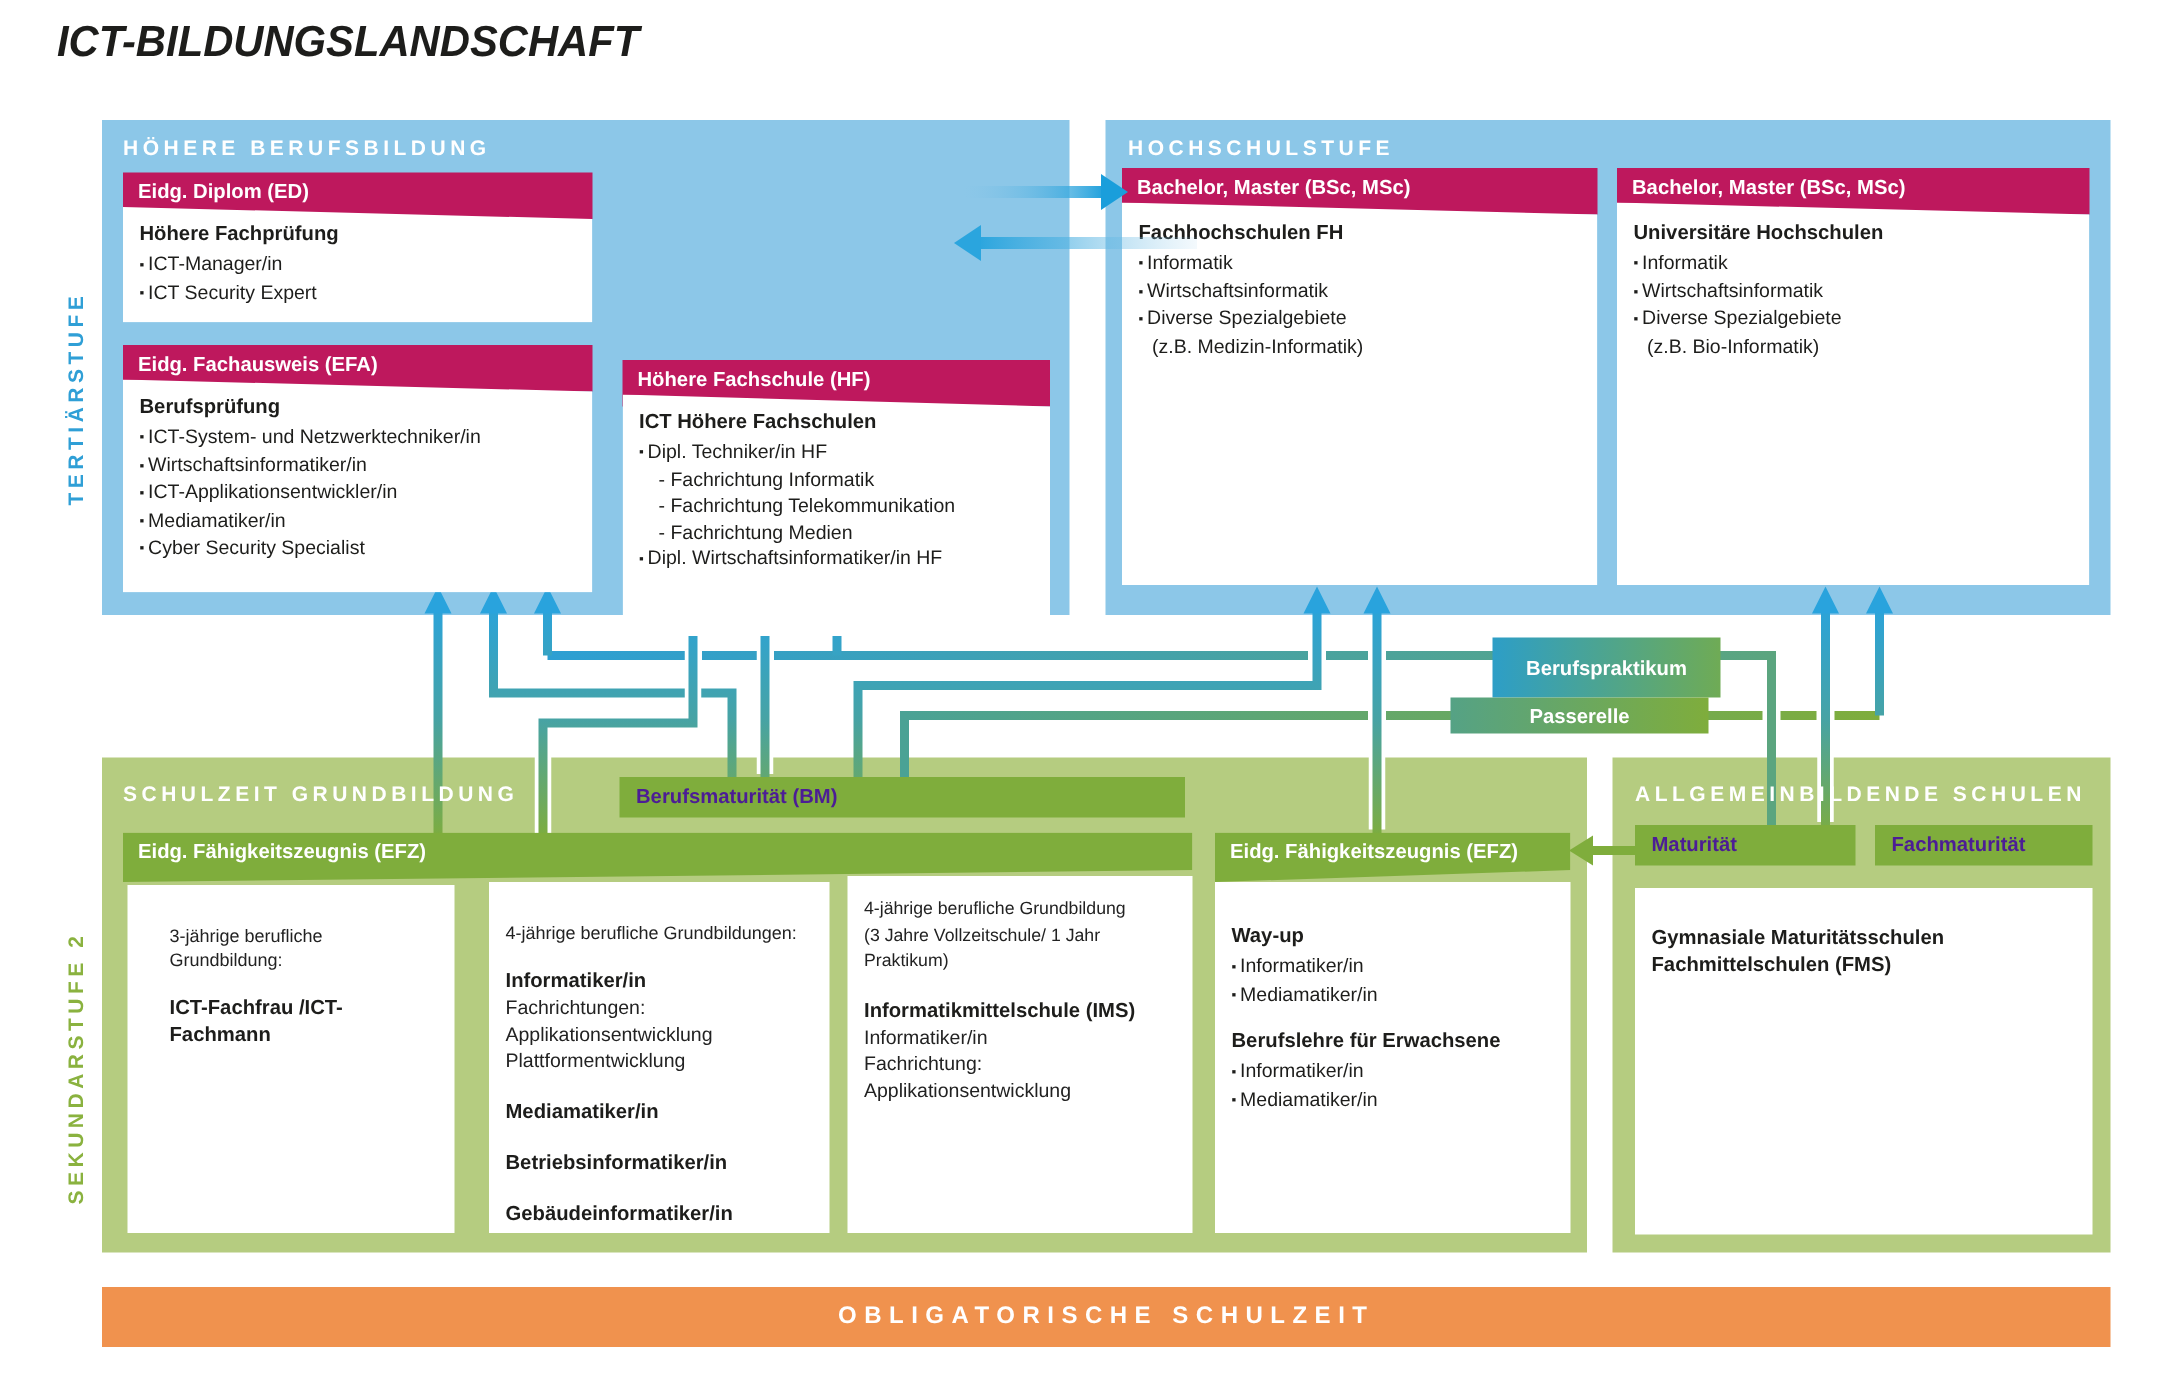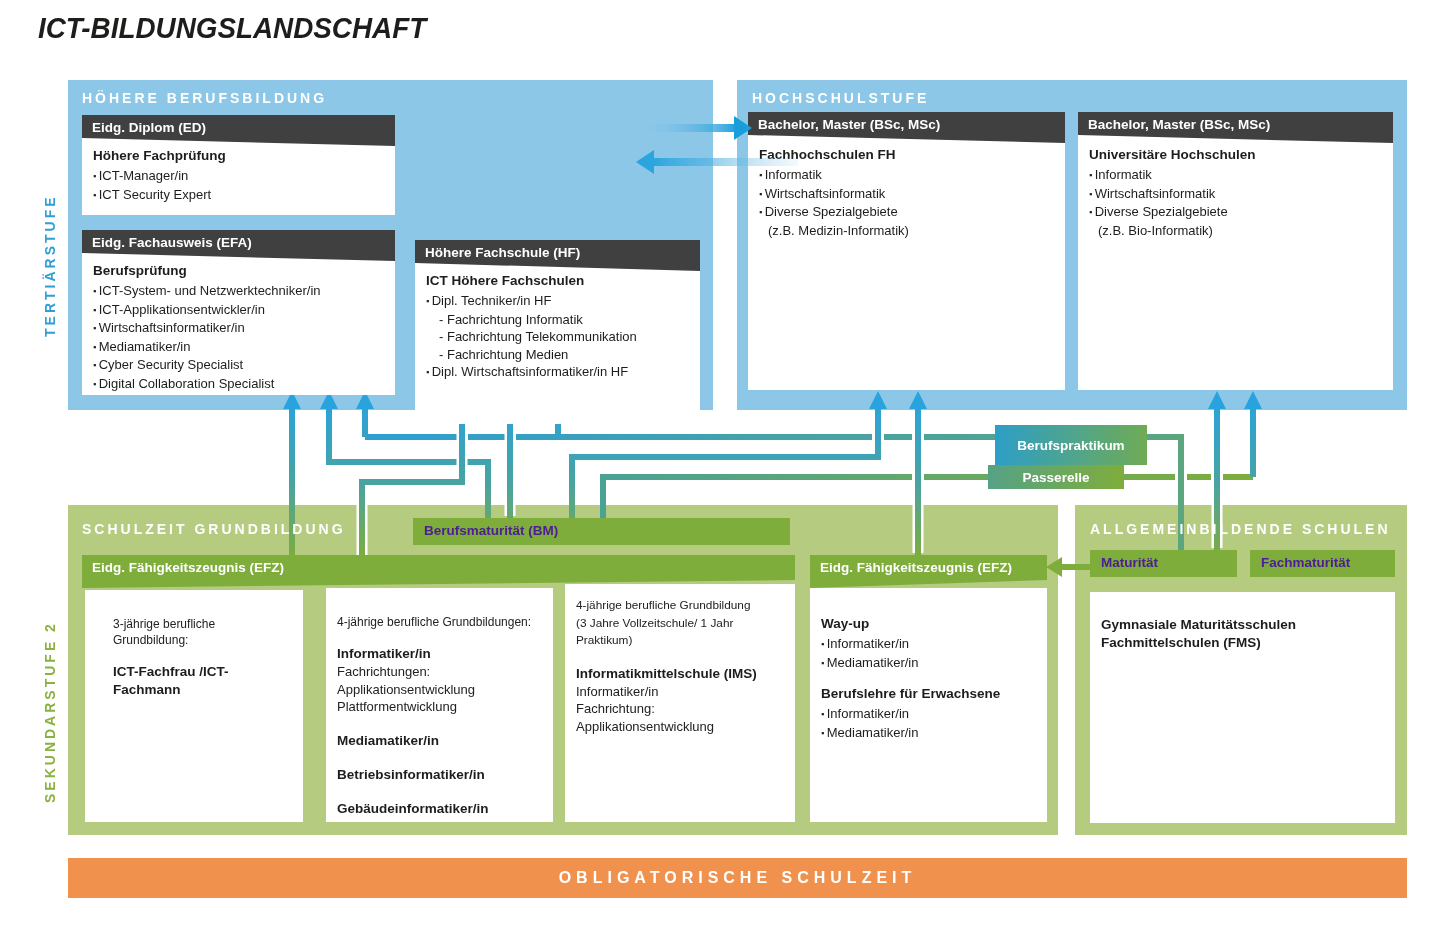--- a/index.html
+++ b/index.html
@@ -14,21 +14,21 @@
   .title{position:absolute;left:38px;top:12px;font-size:29px;font-weight:900;font-style:italic;
          letter-spacing:0px;transform:scaleX(.96);transform-origin:left;white-space:nowrap;z-index:2;}
   
   .vlabel{position:absolute;z-index:2;font-weight:bold;font-size:14px;letter-spacing:3px;
           writing-mode:vertical-rl;transform:rotate(180deg);white-space:nowrap;}
   .vlabel.blue{color:#2f9fd6;}
   .vlabel.green{color:#8ab23f;}
   
   .subbox{position:absolute;z-index:2;}
   .band{position:absolute;left:0;right:0;top:0;}
-  .band.blue{background:#404040;}
+  .band.blue{background:#be185d;}
   .band-label{color:#fff;font-weight:bold;font-size:13.5px;padding:5px 0 0 10px;white-space:nowrap;}
   .paper{position:absolute;left:0;right:0;bottom:0;background:#fff;}
   .paper.slant{top:21px;clip-path:polygon(0 2px,100% 10px,100% 100%,0 100%);}
   .pad{padding:14px 10px 0 11px;}
   .wtitle{font-weight:bold;font-size:13.5px;line-height:18px;}
   .wintro{font-size:12px;line-height:16px;color:#222;}
   .small{font-size:11.8px;line-height:17.5px;}
   ul.blist{list-style:none;margin:2px 0 0 0;padding:0;font-size:13px;line-height:17.5px;}
   ul.blist li.b::before{content:"▪ ";font-size:9px;vertical-align:1px;}
   ul.blist li.d{padding-left:13px;}
@@ -153,25 +153,24 @@
 
   <div class="subbox" style="left:82px;top:230px;width:313px;height:165px;">
     <div class="band blue" style="height:31px;">
         <div class="band-label">Eidg. Fachausweis (EFA)</div>
       </div>
     <div class="paper slant">
         <div class="pad" style="padding-top:11px;">
       <div class="wtitle">Berufsprüfung</div>
       <ul class="blist">
         <li class="b">ICT-System- und Netzwerktechniker/in</li>
+        <li class="b">Wirtschaftsinformatiker/in</li>
         <li class="b">ICT-Applikationsentwickler/in</li>
-        <li class="b">Wirtschaftsinformatiker/in</li>
         <li class="b">Mediamatiker/in</li>
         <li class="b">Cyber Security Specialist</li>
-        <li class="b">Digital Collaboration Specialist</li>
       </ul>
     </div>
       </div>
   </div>
 
   <div class="subbox" style="left:415px;top:240px;width:285px;height:184px;">
     <div class="band blue" style="height:31px;">
         <div class="band-label">Höhere Fachschule (HF)</div>
       </div>
     <div class="paper slant">
@@ -218,21 +217,21 @@
         <li class="b">Informatik</li>
         <li class="b">Wirtschaftsinformatik</li>
         <li class="b">Diverse Spezialgebiete</li>
         <li class="ind">(z.B. Bio-Informatik)</li>
       </ul>
     </div>
       </div>
   </div>
 
   <div class="conlbl bp" style="left:995px;top:425px;width:152px;height:40px;">Berufspraktikum</div>
-  <div class="conlbl pa" style="left:988px;top:465px;width:136px;height:24px;">Passerelle</div>
+  <div class="conlbl pa" style="left:967px;top:465px;width:172px;height:24px;">Passerelle</div>
 
   <div class="panel-label" style="left:82px;top:521px;">SCHULZEIT GRUNDBILDUNG</div>
 
   <div class="flatlbl" style="left:413px;top:518px;width:377px;height:27px;">
     <div class="t">Berufsmaturität (BM)</div>
   </div>
 
   <div class="gband" style="left:82px;top:555px;width:713px;height:33px;">
     <div class="band-label">Eidg. Fähigkeitszeugnis (EFZ)</div>
   </div>

